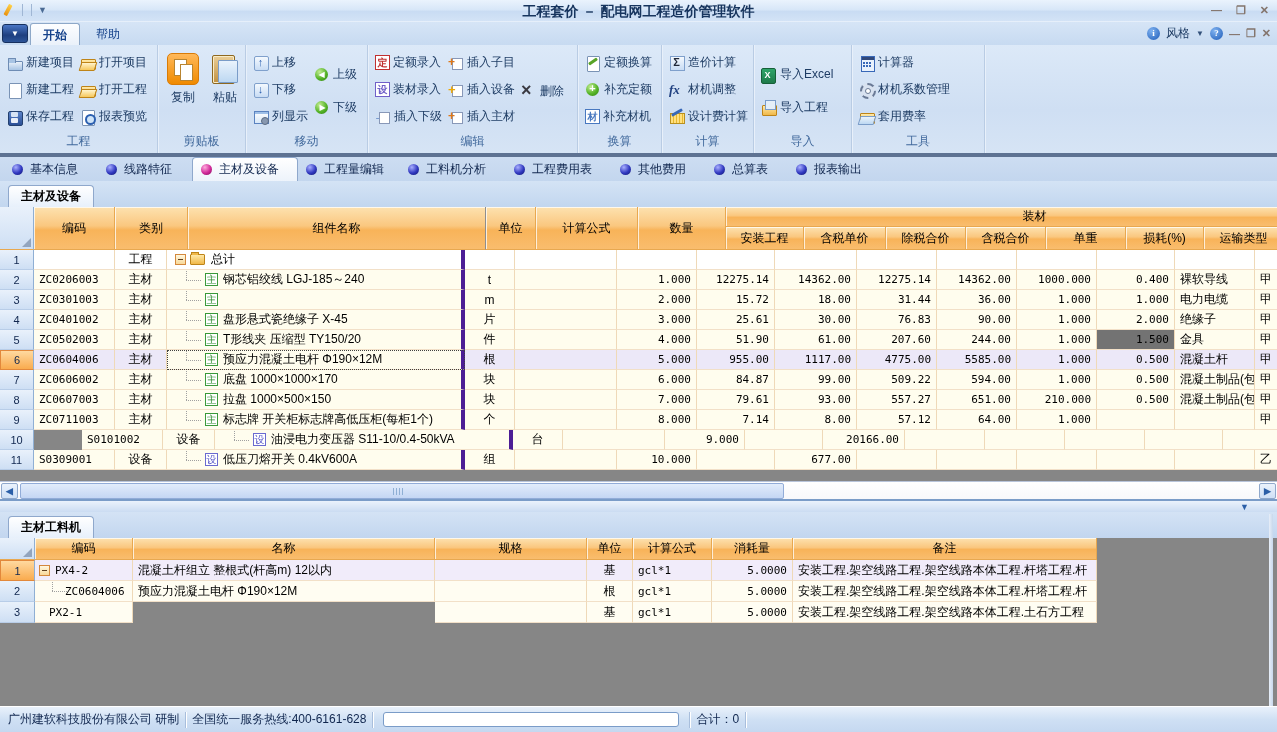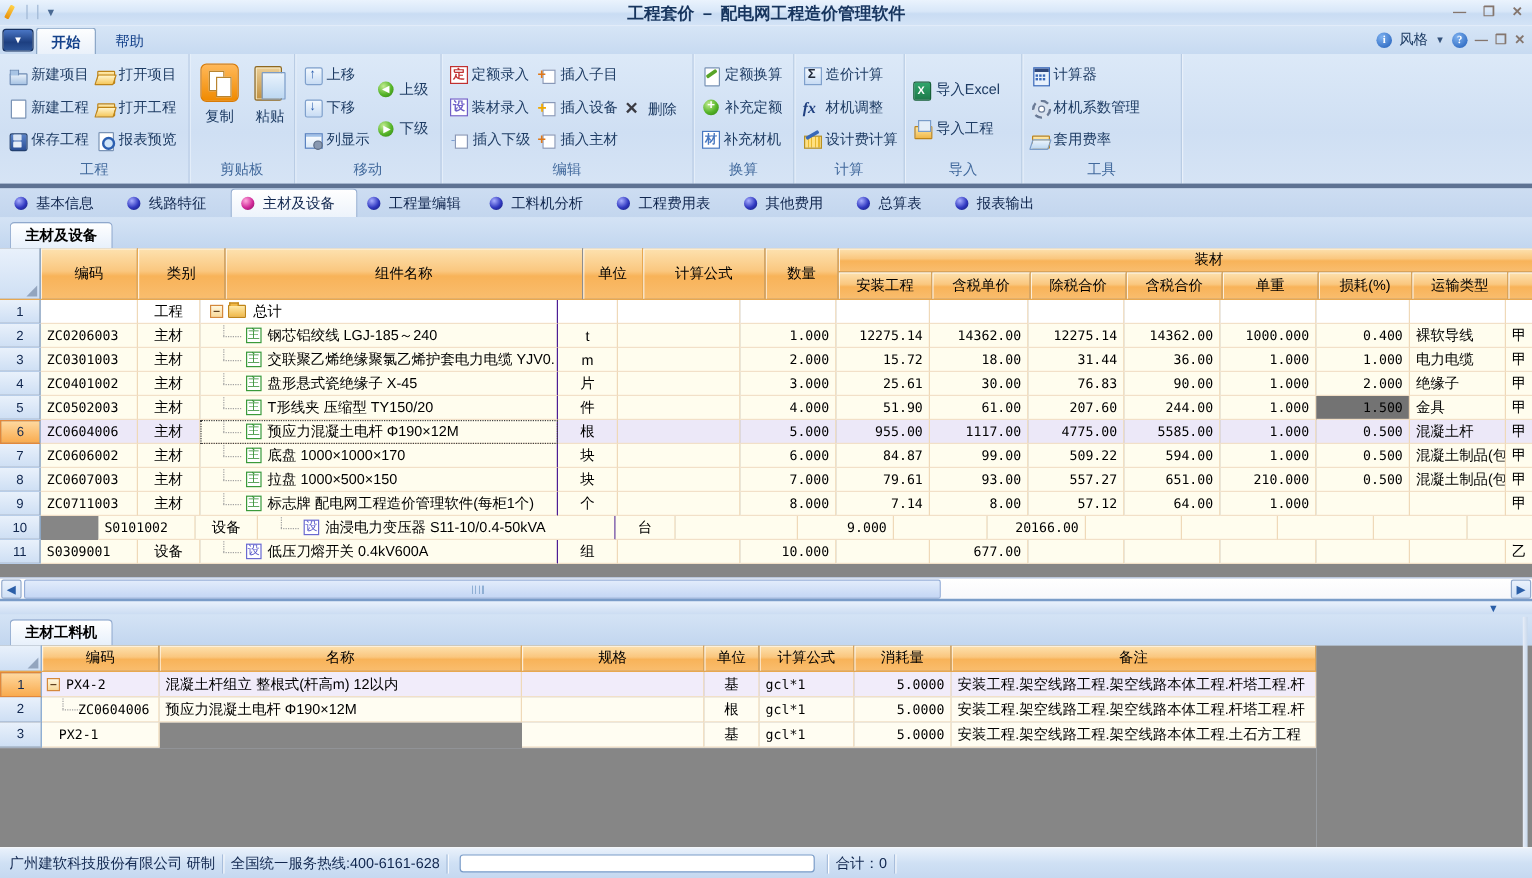--- a/index.html
+++ b/index.html
@@ -99,21 +99,21 @@
 .hdrcell{background:linear-gradient(180deg,#FDE2B0 0%,#FAC77F 45%,#F8B359 55%,#F9BD6E 100%);border-right:1px solid #E8A850;border-bottom:1px solid #E8A850;box-shadow:inset 1px 1px 0 rgba(255,255,255,.75);display:flex;align-items:center;justify-content:center;font-size:12px;color:#000;flex:none;overflow:hidden}
 .corner{background:linear-gradient(#E9F1FB,#CEDFF4);border-right:1px solid #8FAFD4;border-bottom:1px solid #E8A850;position:relative;flex:none}
 .corner::after{content:"";position:absolute;right:2px;bottom:2px;border-left:9px solid transparent;border-bottom:9px solid #93A5BE}
 .rownum{background:linear-gradient(#E9F1FB,#CEDFF4);border-right:1px solid #8FAFD4;border-bottom:1px solid #B8CDE8;color:#10264E;font-size:11px;display:flex;align-items:center;justify-content:center;flex:none}
 .rownum.sel{background:linear-gradient(#FFD9A0,#F9AB4E);border:1px solid #E2883B;border-right:1px solid #8FAFD4}
 .cell{border-right:1px solid #EFD9B8;border-bottom:1px solid #F2E0C8;font-size:12px;display:flex;align-items:center;overflow:hidden;flex:none;white-space:nowrap}
 .cell.num{justify-content:flex-end;padding-right:5px;font-family:"DejaVu Sans Mono",monospace;font-size:11px}
 .cell.ctr{justify-content:center}
 .cell.lft{padding-left:5px}
 .cell.mono{font-family:"DejaVu Sans Mono",monospace;font-size:11px}
-.cell.darkdiv{border-right:1px solid #4c1d95}
+.cell.darkdiv{border-right:4px solid #4c1d95}
 .trow{display:flex}
 
 .tmin{width:11px;height:11px;border:1px solid #D4883C;background:linear-gradient(#FFF8E0,#F8D898);position:relative;flex:none}
 .tmin::after{content:"";position:absolute;left:2px;right:2px;top:4px;height:1px;background:#604020}
 .tfold{width:15px;height:11px;background:linear-gradient(#FFE9A8,#F0B848);border:1px solid #BE8418;border-radius:1px;position:relative;flex:none;margin-left:4px}
 .tfold::before{content:"";position:absolute;left:0;top:-3px;width:6px;height:2px;background:#F0B848;border:1px solid #BE8418;border-bottom:none}
 .tbox{width:13px;height:13px;border:1px solid;background:#fff;font-size:10px;line-height:12px;text-align:center;flex:none}
 .tbox.zhu{border-color:#3A9A3A;color:#2E8B2E}
 .tbox.she{border-color:#6A6AD0;color:#5858C8}
 .conn{width:30px;height:18px;position:relative;flex:none}
@@ -408,21 +408,21 @@
   </div>
 
   <div id="maintable" class="grid" style="top:207px;width:1277px;height:274px">
       <div class="trow" style="height: 43px;">
         <div class="corner" style="width: 34px;"></div>
         <div class="hdrcell" style="width: 81px; height: 43px;">编码</div>
         <div class="hdrcell" style="width: 73px; height: 43px;">类别</div>
         <div class="hdrcell" style="width: 298px; height: 43px; border-right-color: rgb(142, 142, 142);">组件名称</div>
         <div class="hdrcell" style="width: 50px; height: 43px;">单位</div>
         <div class="hdrcell" style="width: 102px; height: 43px;">计算公式</div>
-        <div class="hdrcell" style="width: 61px; height: 43px;">数量</div>
+        <div class="hdrcell" style="width: 88px; height: 43px;">数量</div>
         <div style="display: flex; flex-direction: column; flex: 0 0 auto;">
           <div class="hdrcell" style="width: 618px; height: 20px;">装材</div>
           <div class="trow" style="height: 23px;">
             <div class="hdrcell" style="width: 78px; height: 23px;">安装工程</div>
             <div class="hdrcell" style="width: 82px; height: 23px;">含税单价</div>
             <div class="hdrcell" style="width: 80px; height: 23px;">除税合价</div>
             <div class="hdrcell" style="width: 80px; height: 23px;">含税合价</div>
             <div class="hdrcell" style="width: 80px; height: 23px;">单重</div>
             <div class="hdrcell" style="width: 78px; height: 23px;">损耗(%)</div>
             <div class="hdrcell" style="width: 80px; height: 23px;">运输类型</div>
@@ -472,21 +472,20 @@
         <div class="cell lft" style="width: 80px; background: rgb(255, 253, 238);">裸软导线</div>
         <div class="cell lft" style="width: 60px; background: rgb(255, 253, 238);">甲</div>
       </div>
       <div class="trow" style="height: 20px;">
         <div class="rownum" style="width: 34px;">3</div>
         <div class="cell lft mono" style="width: 81px; background: rgb(255, 253, 238);">ZC0301003</div>
         <div class="cell ctr" style="width: 52px; background: rgb(255, 253, 238);">主材</div>
         <div class="cell tree darkdiv" style="width: 298px; background: rgb(255, 253, 238);">
           <span class="conn" style="margin-left: 8px;"></span>
           <span class="tbox zhu">主</span>
-          <span style="margin-left: 5px;">交联聚乙烯绝缘聚氯乙烯护套电力电缆 YJV0.</span>
         </div>
         <div class="cell ctr" style="width: 50px; background: rgb(255, 253, 238);">m</div>
         <div class="cell lft mono" style="width: 102px; background: rgb(255, 253, 238);"></div>
         <div class="cell num" style="width: 80px; background: rgb(255, 253, 238);">2.000</div>
         <div class="cell num" style="width: 78px; background: rgb(255, 253, 238);">15.72</div>
         <div class="cell num" style="width: 82px; background: rgb(255, 253, 238);">18.00</div>
         <div class="cell num" style="width: 80px; background: rgb(255, 253, 238);">31.44</div>
         <div class="cell num" style="width: 80px; background: rgb(255, 253, 238);">36.00</div>
         <div class="cell num" style="width: 80px; background: rgb(255, 253, 238);">1.000</div>
         <div class="cell num" style="width: 78px; background: rgb(255, 253, 238);">1.000</div>
@@ -598,21 +597,21 @@
         <div class="cell lft" style="width: 80px; background: rgb(255, 253, 238);">混凝土制品(包</div>
         <div class="cell lft" style="width: 60px; background: rgb(255, 253, 238);">甲</div>
       </div>
       <div class="trow" style="height: 20px;">
         <div class="rownum" style="width: 34px;">9</div>
         <div class="cell lft mono" style="width: 81px; background: rgb(255, 253, 238);">ZC0711003</div>
         <div class="cell ctr" style="width: 52px; background: rgb(255, 253, 238);">主材</div>
         <div class="cell tree darkdiv" style="width: 298px; background: rgb(255, 253, 238);">
           <span class="conn" style="margin-left: 8px;"></span>
           <span class="tbox zhu">主</span>
-          <span style="margin-left: 5px;">标志牌 配电网工程造价管理软件(每柜1个)</span>
+          <span style="margin-left: 5px;">标志牌 开关柜标志牌高低压柜(每柜1个)</span>
         </div>
         <div class="cell ctr" style="width: 50px; background: rgb(255, 253, 238);">个</div>
         <div class="cell lft mono" style="width: 102px; background: rgb(255, 253, 238);"></div>
         <div class="cell num" style="width: 80px; background: rgb(255, 253, 238);">8.000</div>
         <div class="cell num" style="width: 78px; background: rgb(255, 253, 238);">7.14</div>
         <div class="cell num" style="width: 82px; background: rgb(255, 253, 238);">8.00</div>
         <div class="cell num" style="width: 80px; background: rgb(255, 253, 238);">57.12</div>
         <div class="cell num" style="width: 80px; background: rgb(255, 253, 238);">64.00</div>
         <div class="cell num" style="width: 80px; background: rgb(255, 253, 238);">1.000</div>
         <div class="cell num" style="width: 78px; background: rgb(255, 253, 238);"></div>

